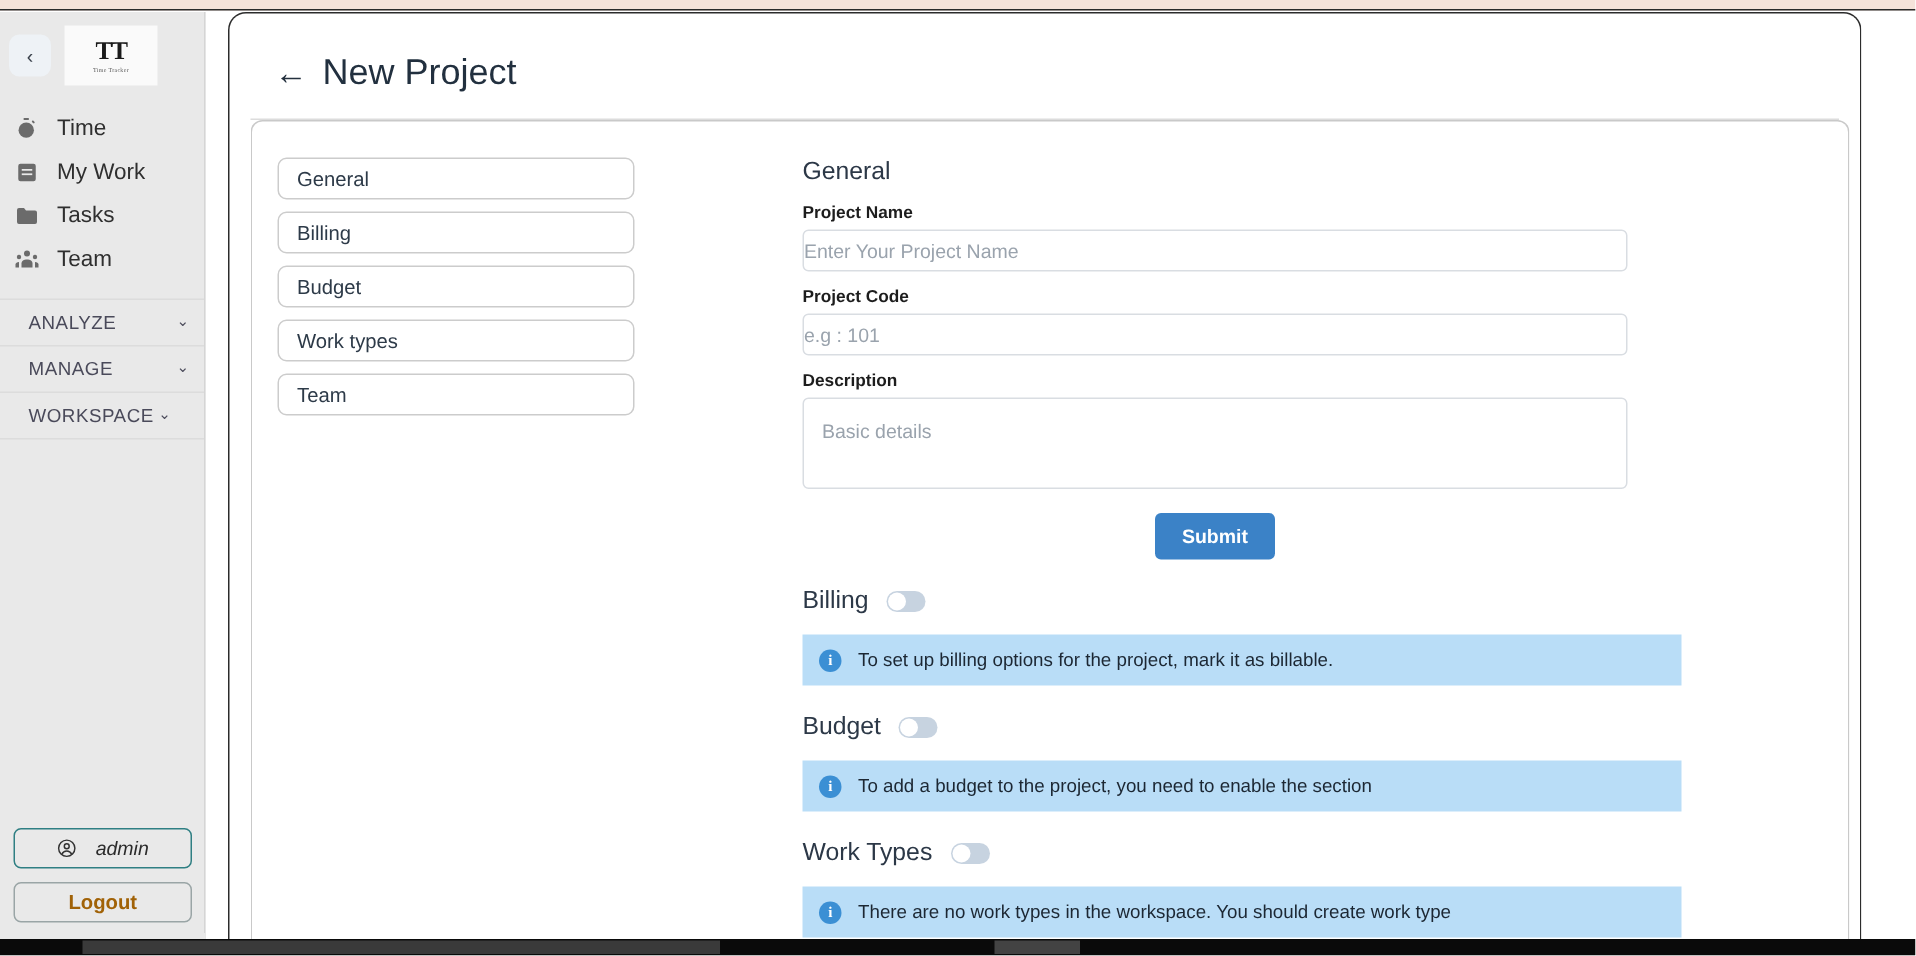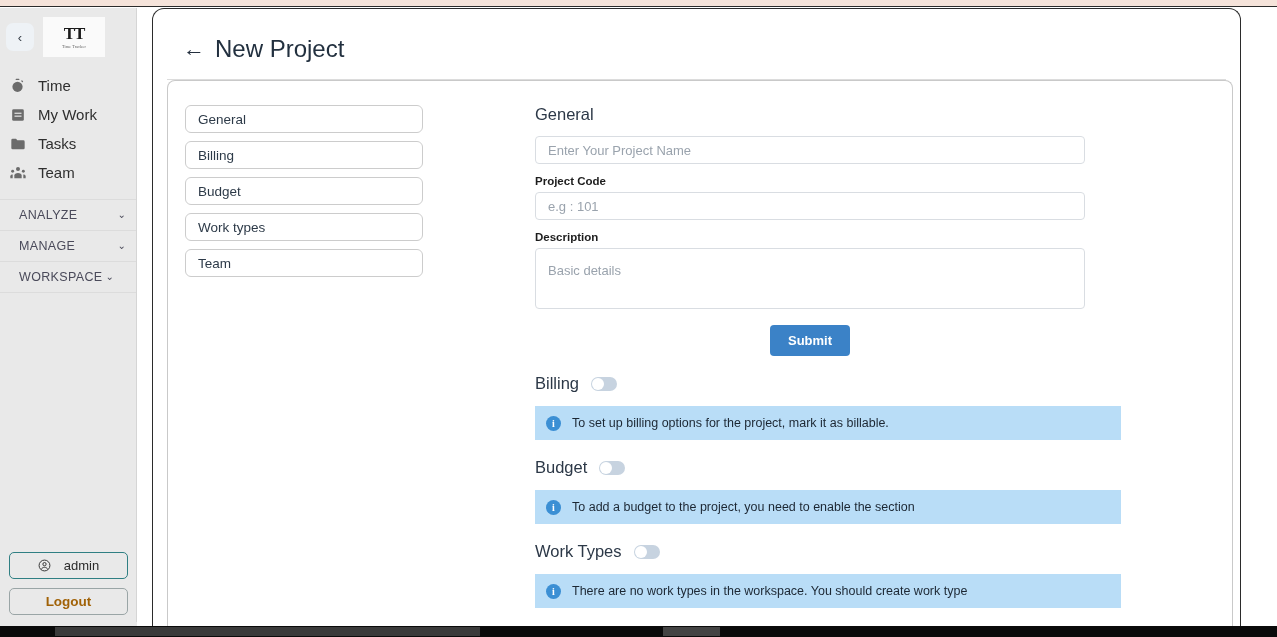--- a/index.html
+++ b/index.html
@@ -109,20 +109,21 @@
   }
   .user-btn {
     height: 27px;
     border: 1px solid #2f7f83;
     border-radius: 5px;
     display: flex; align-items: center; justify-content: center;
     gap: 13px;
     font-size: 13px; color: #2b2b2b;
     cursor: pointer;
     background: #e9e9e9;
+    font-style: italic;
   }
   .user-icon { color: #333; display:flex; align-items:center; }
   .logout-btn {
     margin-top: 9px;
     height: 27px;
     border: 1px solid #9aa5a6;
     border-radius: 5px;
     display: flex; align-items: center; justify-content: center;
     font-size: 13.5px; color: #a16207; font-weight: 700;
     cursor: pointer;
@@ -197,21 +198,20 @@
   }
   .field-label {
     font-size: 11.5px; color: #1d1d1d; font-weight: 700;
     margin-bottom: 5px;
   }
   .input-box {
     width: 550px; height: 28px;
     border: 1px solid #d9dde2;
     border-radius: 4px;
     display: flex; align-items: center;
-    padding-left: 12px;
     font-size: 13px;
     color: #9aa3ad;
     background: #fff;
     margin-bottom: 11px;
   }
   .textarea-box {
     width: 550px; height: 61px;
     border: 1px solid #d9dde2;
     border-radius: 4px;
     padding: 14px 0 0 12px;
@@ -419,20 +419,21 @@
           </div>
           <div class="tab-btn">
             <span>Team</span>
           </div>
         </div>
 
         <div class="form-col">
 
           <div class="sec-title">General</div>
 
+          <div class="field-label">Project Name</div>
           <div class="input-box">Enter Your Project Name</div>
 
           <div class="field-label">Project Code</div>
           <div class="input-box">e.g : 101</div>
 
           <div class="field-label">Description</div>
           <div class="textarea-box">Basic details</div>
 
           <div class="submit-row">
             <button class="submit-btn">Submit</button>

